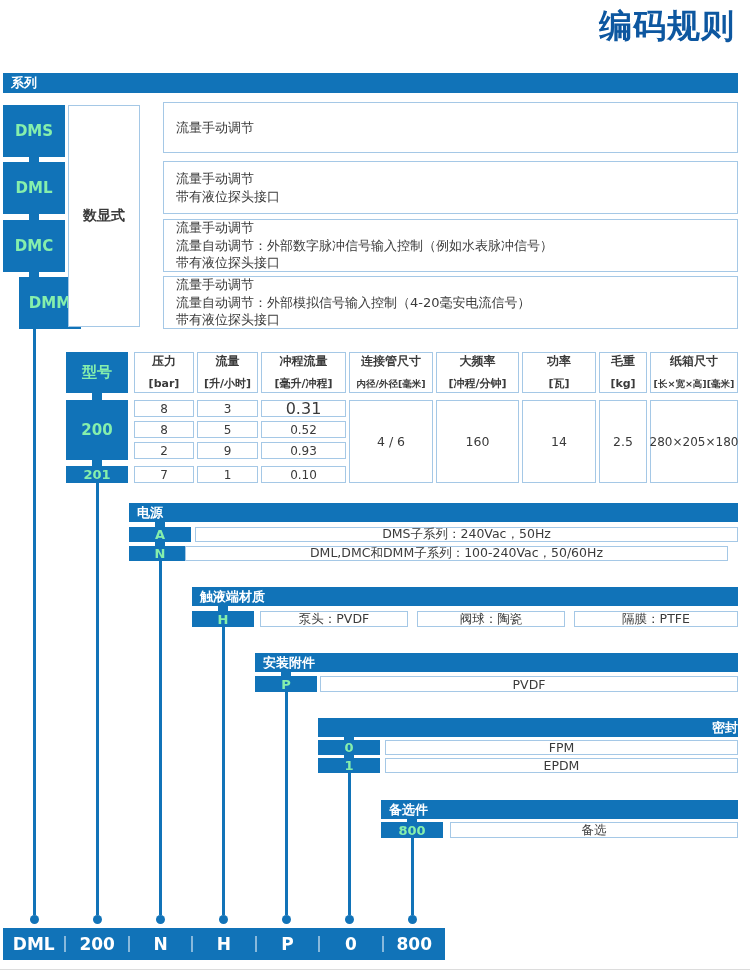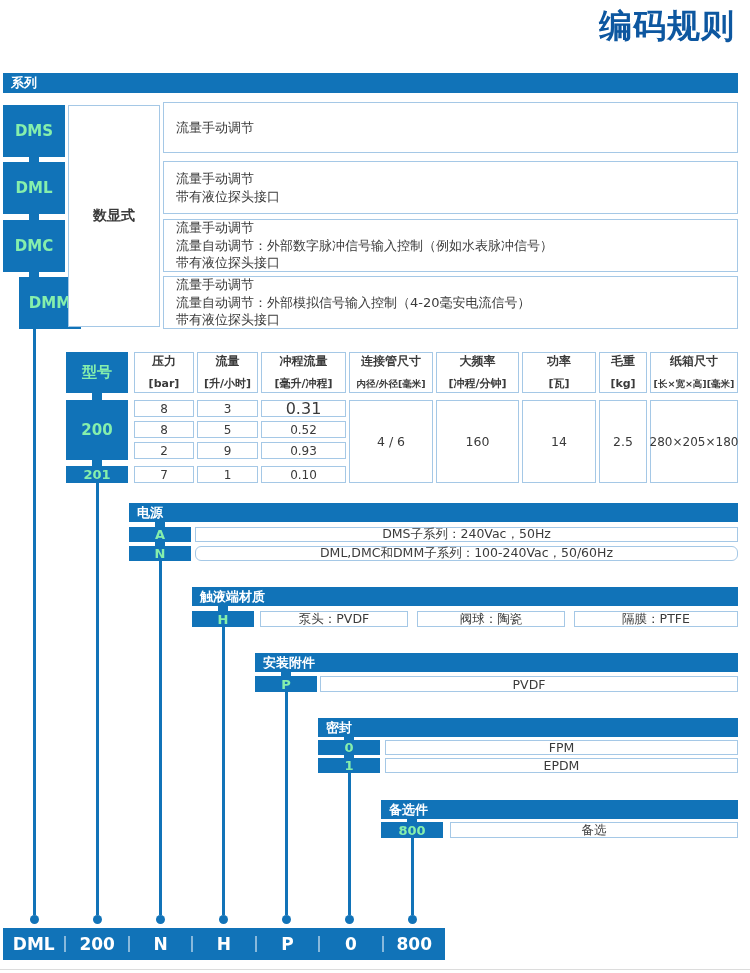--- a/index.html
+++ b/index.html
@@ -59,21 +59,21 @@
     </div>
   <div class="csm" style="left:29px;top:214px;height:6px;"></div>
   <div class="bluebox" style="left:3px;top:220px;width:62px;height:52px;font-size:15px;">
       <span>DMC</span>
     </div>
   <div class="csm" style="left:29px;top:272px;height:5px;"></div>
   <div class="bluebox" style="left:3px;top:277px;width:62px;height:52px;font-size:15px;margin-left:16px;">
       <span>DMM</span>
     </div>
 
-  <div class="obox" style="left:68px;top:105px;width:92px;height:222px;">
+  <div class="obox" style="left:68px;top:105px;width:72px;height:222px;">
     <span style="font-weight:bold;font-size:14px;">数显式</span>
   </div>
 
   <div class="descbox" style="left:163px;top:102px;width:575px;height:51px;">
     <span>流量手动调节</span>
   </div>
   <div class="descbox" style="left:163px;top:161px;width:575px;height:53px;">
     <span>流量手动调节</span>
     <span>带有液位探头接口</span>
   </div>
@@ -197,21 +197,21 @@
   <div class="bluebox" style="left:129px;top:527px;width:62px;height:15px;font-size:13px;">
       <span>A</span>
     </div>
   <div class="obox" style="left:195px;top:527px;width:543px;height:15px;">
       <span>DMS子系列：240Vac，50Hz</span>
     </div>
   <div class="csm" style="left:155px;top:542px;height:4px;"></div>
   <div class="bluebox" style="left:129px;top:546px;width:62px;height:15px;font-size:13px;">
       <span>N</span>
     </div>
-  <div class="obox" style="left:195px;top:546px;width:543px;height:15px;border-radius:6px;">
+  <div class="obox" style="left:185px;top:546px;width:543px;height:15px;">
       <span>DML,DMC和DMM子系列：100-240Vac，50/60Hz</span>
     </div>
 
   <div class="hdrbar" style="left:192px;top:587px;width:546px;">
       <span>触液端材质</span>
     </div>
   <div class="csm" style="left:218px;top:606px;height:5px;"></div>
   <div class="bluebox" style="left:192px;top:611px;width:62px;height:16px;font-size:13px;">
       <span>H</span>
     </div>
@@ -229,21 +229,21 @@
       <span>安装附件</span>
     </div>
   <div class="csm" style="left:281px;top:672px;height:4px;"></div>
   <div class="bluebox" style="left:255px;top:676px;width:62px;height:16px;font-size:13px;">
       <span>P</span>
     </div>
   <div class="obox" style="left:320px;top:676px;width:418px;height:16px;">
       <span>PVDF</span>
     </div>
 
-  <div class="hdrbar" style="left:318px;top:718px;width:420px;">
+  <div class="hdrbar" style="left:318px;top:718px;width:420px;justify-content:flex-end;">
       <span>密封</span>
     </div>
   <div class="csm" style="left:344px;top:737px;height:3px;"></div>
   <div class="bluebox" style="left:318px;top:740px;width:62px;height:15px;font-size:13px;">
       <span>0</span>
     </div>
   <div class="obox" style="left:385px;top:740px;width:353px;height:15px;">
       <span>FPM</span>
     </div>
   <div class="csm" style="left:344px;top:755px;height:3px;"></div>

